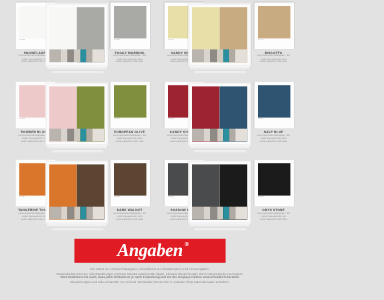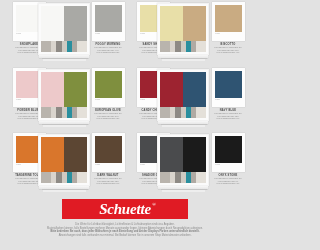--- a/index.html
+++ b/index.html
@@ -380,21 +380,21 @@
       <div class="cspecs">
         <div>LICHTDURCHLÄSSIGKEIT: 3%</div>
         <div>LICHTREFLEXION: 6%</div>
         <div>LICHTABSORPTION: 91%</div>
       </div>
     </div>
   </div>
 
   <div class="logo">
     <span class="logotext">
-      <span>Schuette</span><sup>®</sup>
+      <span>Angaben</span><sup>®</sup>
     </span>
   </div>
 
   <div class="footer">
     <div>Die Werte für Lichtdurchlässigkeit, Lichtreflexion &amp; Lichtabsorption sind circa Angaben.</div>
     <div>Materialfarben können, falls Bestellungen mehrere Monate auseinander liegen, kleinere Abweichungen durch Neuproduktion aufweisen.</div>
     <div class="b">Bitte bedenken Sie auch, dass jeder Bildschirm je nach Einstellung und Art der Displays Farben unterschiedlich darstellt.</div>
     <div>Abweichungen sind falls vorhanden nur minimal. Bei Bedarf können Sie in unserem Shop Materialmuster anfordern.</div>
   </div>
 

